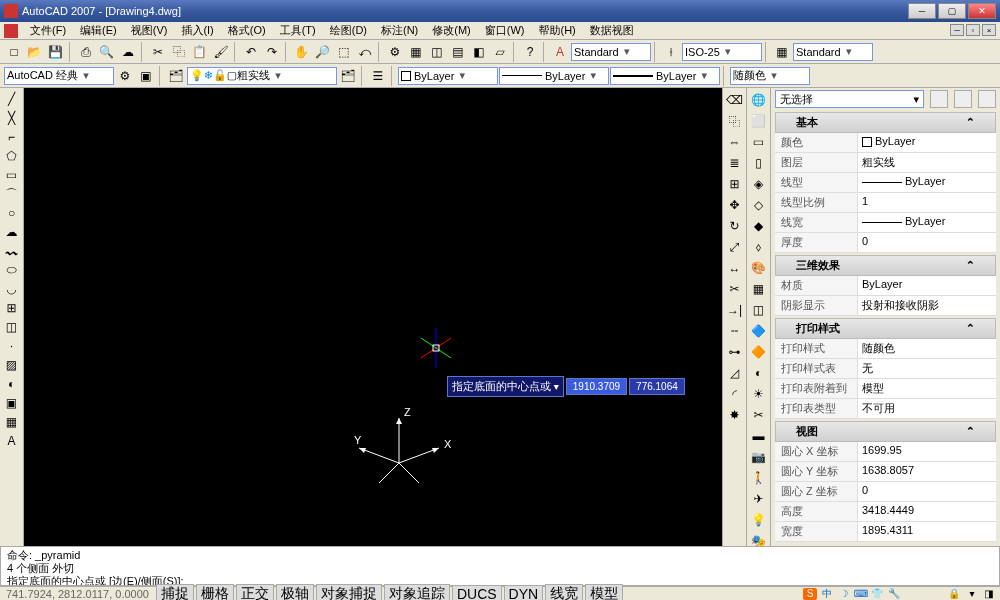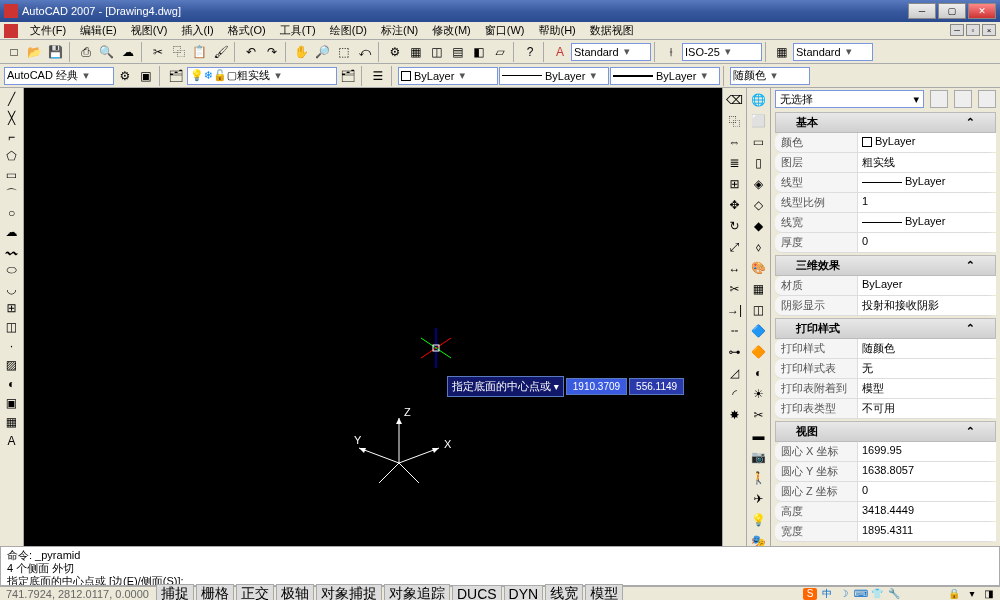--- a/index.html
+++ b/index.html
@@ -22,21 +22,21 @@
 .lefttools .tbtn{ width:20px; height:18px;}
 .canvas { flex:1; background:#000; position:relative; overflow:hidden; }
 .righttools { width:24px; background:#ece9d8; border-left:1px solid #aaa; display:flex; flex-direction:column; align-items:center; padding-top:2px; gap:1px;}
 .righttools2 { width:24px; background:#ece9d8; border-left:1px solid #aaa; display:flex; flex-direction:column; align-items:center; padding-top:2px; gap:1px;}
 .proppanel { width:230px; background:#ece9d8; border-left:1px solid #aaa; display:flex; flex-direction:column; overflow-y:auto;}
 .prophead { height:22px; display:flex; align-items:center; padding:0 4px; gap:6px;justify-content:flex-end;}
 .prophead .sel { flex:1; height:18px; border:1px solid #7a96df; background:#fff; padding:0 4px; display:flex; align-items:center;}
 .prophead .pb { width:18px; height:18px; border:1px solid #aaa; background:#eee; cursor:pointer;}
 .propgroup { margin:2px 4px; }
 .propgh { background:linear-gradient(#e8e8e8,#d0d0d0); border:1px solid #bbb; padding:2px 20px; font-weight:bold; display:flex; justify-content:space-between; cursor:pointer;align-items:center;}
-.proprow { display:flex; border-bottom:1px solid #ddd; background:#f5f5f5;border-radius:7px; }
+.proprow { display:flex; border-bottom:1px solid #ddd; background:#f5f5f5; }
 .proprow .k { width:82px; padding:2px 6px; color:#555; }
 .proprow .v { flex:1; padding:2px 4px; background:#fff; border-left:1px solid #ddd; white-space:nowrap; overflow:hidden;}
 .ucsaxis { position:absolute; left:330px; top:320px; pointer-events:none; }
 .dyninput { position:absolute; left:423px; top:288px; display:flex; gap:2px; align-items:center;}
 .dyninput .lbl { background:#11186a; color:#fff; border:1px solid #5a7ac0; padding:2px 4px; font-size:10px;}
 .dyninput .val { background:#2a3aaa; color:#fff; border:1px solid #5a7ac0; padding:2px 6px; font-size:10px;}
 .dyninput .val.active { background:#3a5adf; }
 .tabarea { position:absolute; left:0; bottom:0; right:0; height:12px; background:#ece9d8; display:flex; align-items:center; border-top:1px solid #aaa;}
 .tabarea .nav { display:flex; }
 .tabarea .nav span{ width:14px; height:12px; border:1px solid #888; background:#ddd; display:flex; align-items:center; justify-content:center; font-size:7px; cursor:pointer;}
@@ -210,21 +210,21 @@
     <svg class="cursor-cross" width="60" height="60">
       <line x1="30" y1="10" x2="30" y2="50" stroke="#00f" stroke-width="1"></line>
       <line x1="15" y1="40" x2="45" y2="20" stroke="#f00" stroke-width="1"></line>
       <line x1="15" y1="20" x2="45" y2="40" stroke="#0f0" stroke-width="1"></line>
       <rect x="27" y="27" width="6" height="6" fill="none" stroke="#fff" stroke-width="1"></rect>
     </svg>
 
     <div class="dyninput">
       <div class="lbl"><span>指定底面的中心点或</span> ▾</div>
       <div class="val active">1910.3709</div>
-      <div class="val">556.1149</div>
+      <div class="val">776.1064</div>
     </div>
 
     <svg class="ucsaxis" width="110" height="100">
       <line x1="45" y1="55" x2="45" y2="10" stroke="#fff" stroke-width="1"></line>
       <line x1="45" y1="55" x2="85" y2="40" stroke="#fff" stroke-width="1"></line>
       <line x1="45" y1="55" x2="5" y2="40" stroke="#fff" stroke-width="1"></line>
       <line x1="45" y1="55" x2="65" y2="75" stroke="#fff" stroke-width="1"></line>
       <line x1="45" y1="55" x2="25" y2="75" stroke="#fff" stroke-width="1"></line>
       <polygon points="45,10 42,16 48,16" fill="#fff"></polygon>
       <polygon points="85,40 78,40 80,45" fill="#fff"></polygon>

